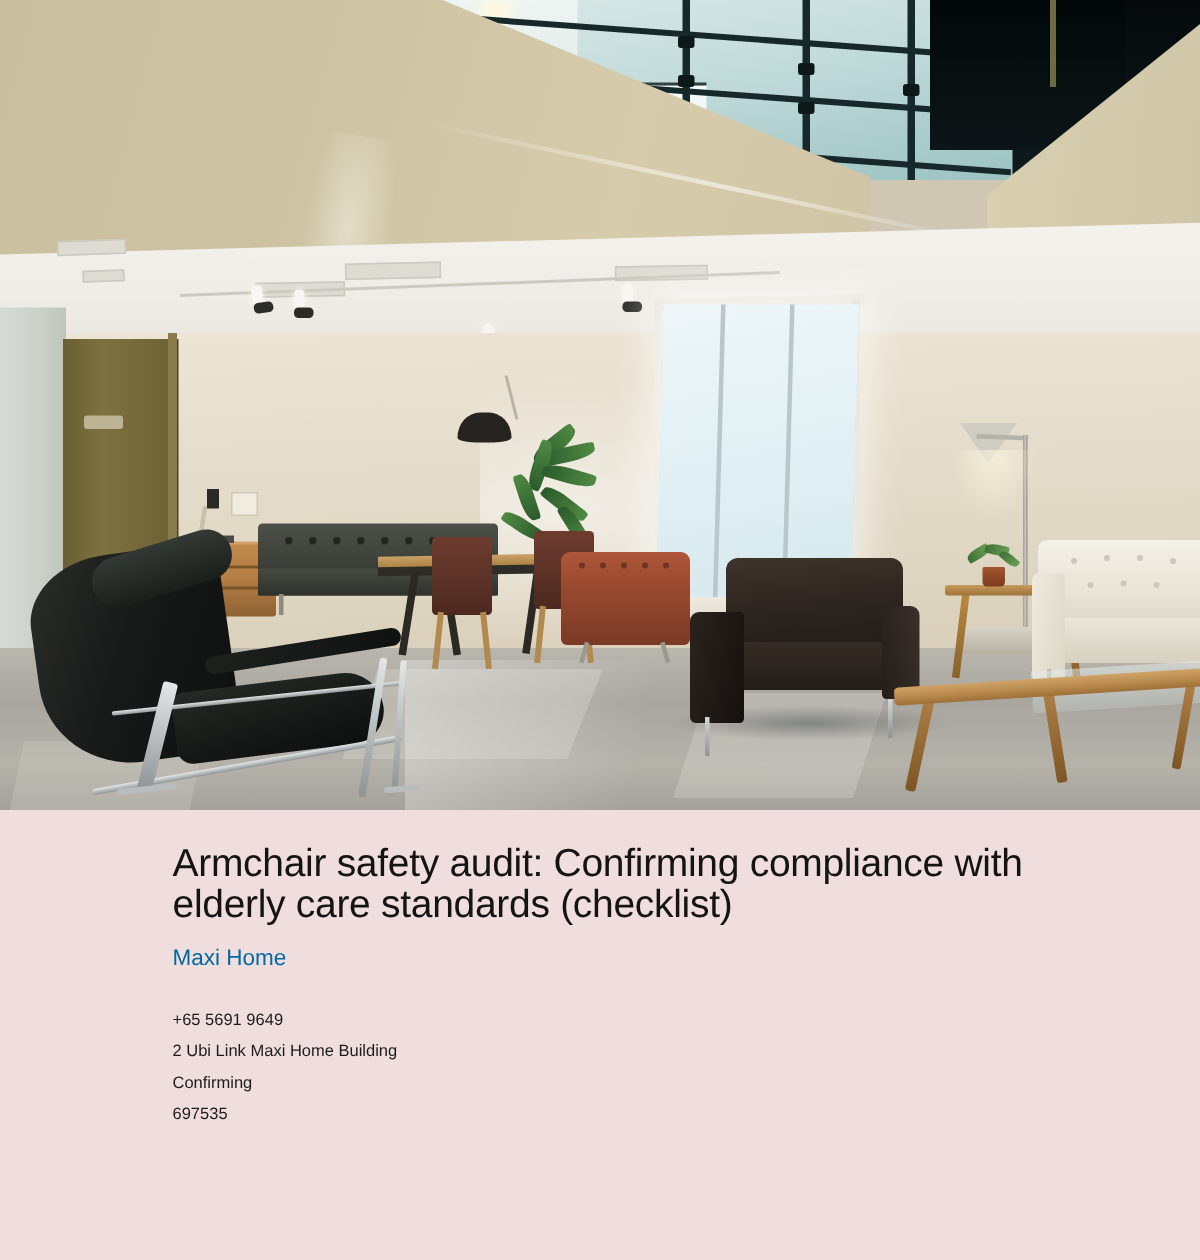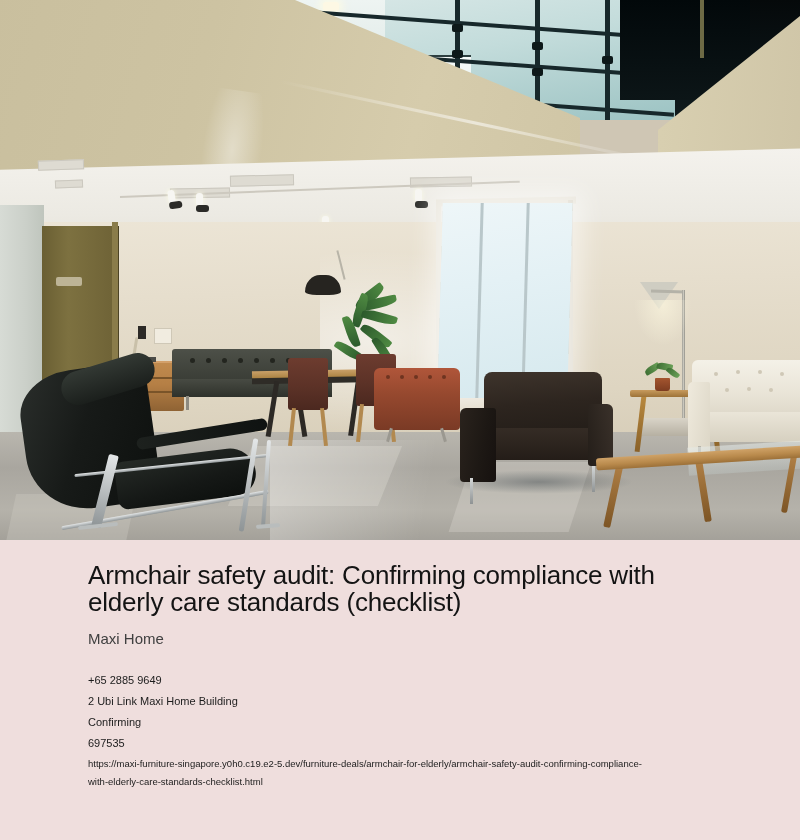--- a/index.html
+++ b/index.html
@@ -653,38 +653,38 @@
   .coffee-leg.cl3 { left: 786px; top: 455px; width: 6px; height: 58px; transform: rotate(10deg); }
 
   
   .panel {
     position: absolute;
     left: 0; top: 540px;
     width: 800px; height: 300px;
     background: #efdedd;
   }
   .panel-inner {
-    padding: 22px 80px 0 88px;
+    padding: 22px 80px 0 115px;
   }
   .headline {
     margin: 0;
     font-family: "Liberation Sans", sans-serif;
     font-size: 26px;
     line-height: 27px;
     font-weight: 400;
     color: #141414;
     letter-spacing: -0.2px;
   }
   .brand {
     margin: 14px 0 0 0;
     font-family: "Liberation Sans", sans-serif;
     font-size: 15px;
     line-height: 18px;
     font-weight: 400;
-    color: #404040;
+    color: #0369a1;
   }
   .contact {
     margin: 22px 0 0 0;
     list-style: none;
     padding: 0;
   }
   .contact li {
     font-family: "Liberation Sans", sans-serif;
     font-size: 11px;
     line-height: 21px;
@@ -915,23 +915,22 @@
     <div class="coffee-top"></div>
   </div>
 
   <div class="panel">
     <div class="panel-inner">
       <h1 class="headline">Armchair safety audit: Confirming compliance with elderly care standards (checklist)</h1>
 
       <p class="brand">Maxi Home</p>
 
       <ul class="contact">
-        <li>+65 2885 9649</li>
+        <li>+65 5691 9649</li>
         <li>2 Ubi Link Maxi Home Building</li>
         <li>Confirming</li>
         <li>697535</li>
       </ul>
 
-      <p class="url">https://maxi-furniture-singapore.y0h0.c19.e2-5.dev/furniture-deals/armchair-for-elderly/armchair-safety-audit-confirming-compliance-with-elderly-care-standards-checklist.html</p>
     </div>
   </div>
 
 </div>
 
 </body></html>

